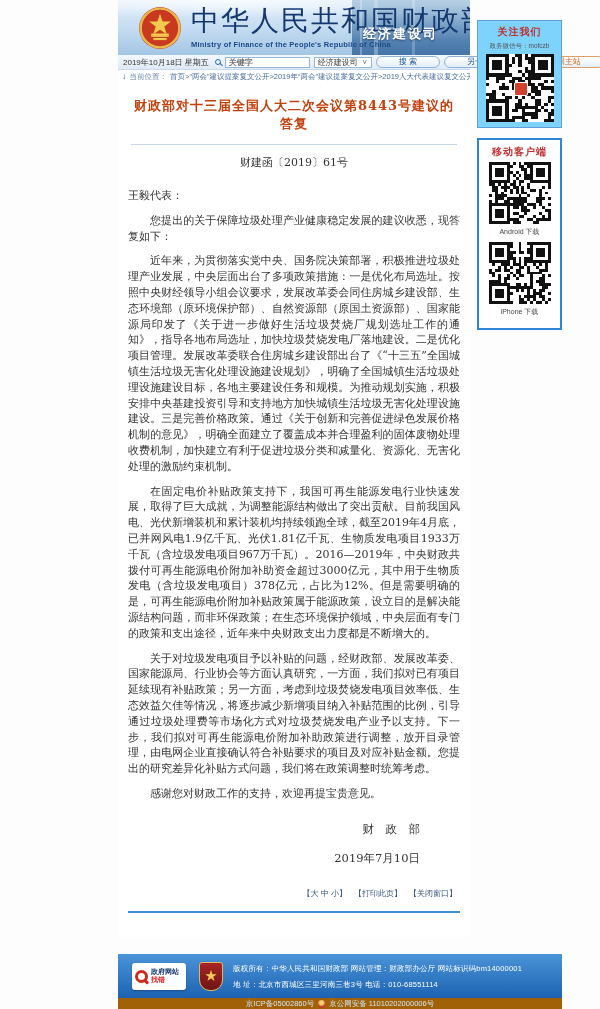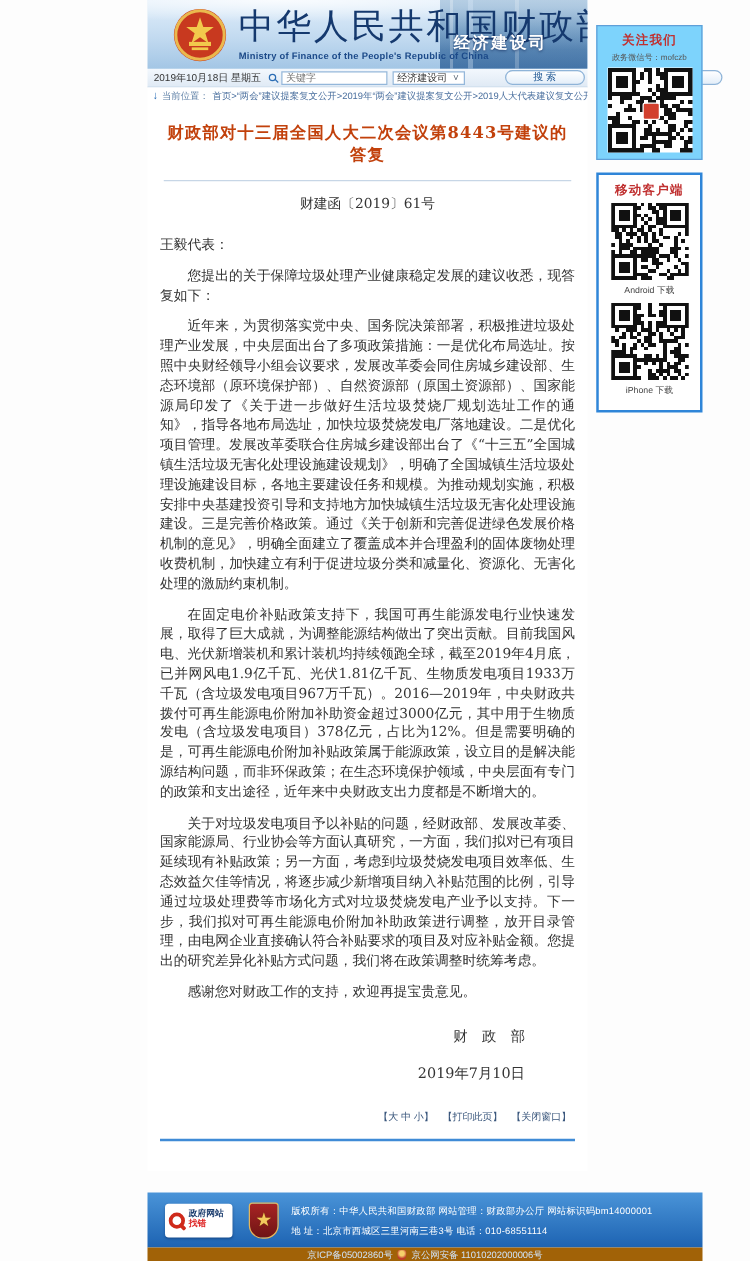--- a/index.html
+++ b/index.html
@@ -33,27 +33,27 @@
 
   
   .toolbar { height: 15px; background: linear-gradient(#f3f8fd,#e0eaf5);
     border-bottom: 1px solid #c9daec; display: flex; align-items: center; gap: 4px;
     padding: 0 5px; font-size: 8px; color: #333; white-space: nowrap; }
   .mag { width: 6px; height: 6px; border: 1.4px solid #2a6db5; border-radius: 50%;
     position: relative; flex: 0 0 auto; margin-left: 2px; }
   .mag::after { content:""; position: absolute; width: 4px; height: 1.4px; background: #2a6db5;
     transform: rotate(45deg); right: -3px; bottom: -1.5px; }
   .search-input { width: 85px; height: 11px; border: 1px solid #94b7da; font-size: 8px;
-    padding: 0 3px; color: #333; background: #fff; }
+    padding: 0 3px; color: #333; background: #fff; font-weight: bold; }
   .select { border: 1px solid #94b7da; background: #fff; height: 11px; display: inline-flex;
     align-items: center; font-size: 8px; color: #333; padding: 0 3px; gap: 4px; cursor: default; }
   .caret { color: #456; font-size: 7px; font-style: normal; }
   .tb-btn { font-size: 8px; height: 12px; line-height: 10px; padding: 0 22px;
     border: 1px solid #8fb4d8; border-radius: 7px; background: linear-gradient(#ffffff,#e3eef9);
-    color: #17518f; cursor: pointer; white-space: nowrap; margin-left: 28px; }
+    color: #17518f; cursor: pointer; white-space: nowrap; }
   .tb-btn.orange { color: #d06a1f; border-color: #dda06a; }
 
   
   .breadcrumb { height: 13px; background: #fff; display: flex; align-items: center;
     font-size: 7.5px; color: #5d7fa6; gap: 3px; padding: 0 4px; white-space: nowrap; overflow: hidden; }
   .bc-icon { color: #2a6db5; font-weight: bold; font-size: 9px; line-height: 9px; }
   .bc-path { color: #4a6f9e; }
 
   
   .doc { background: #fff; min-height: 854px; padding: 14px 10px 0;

